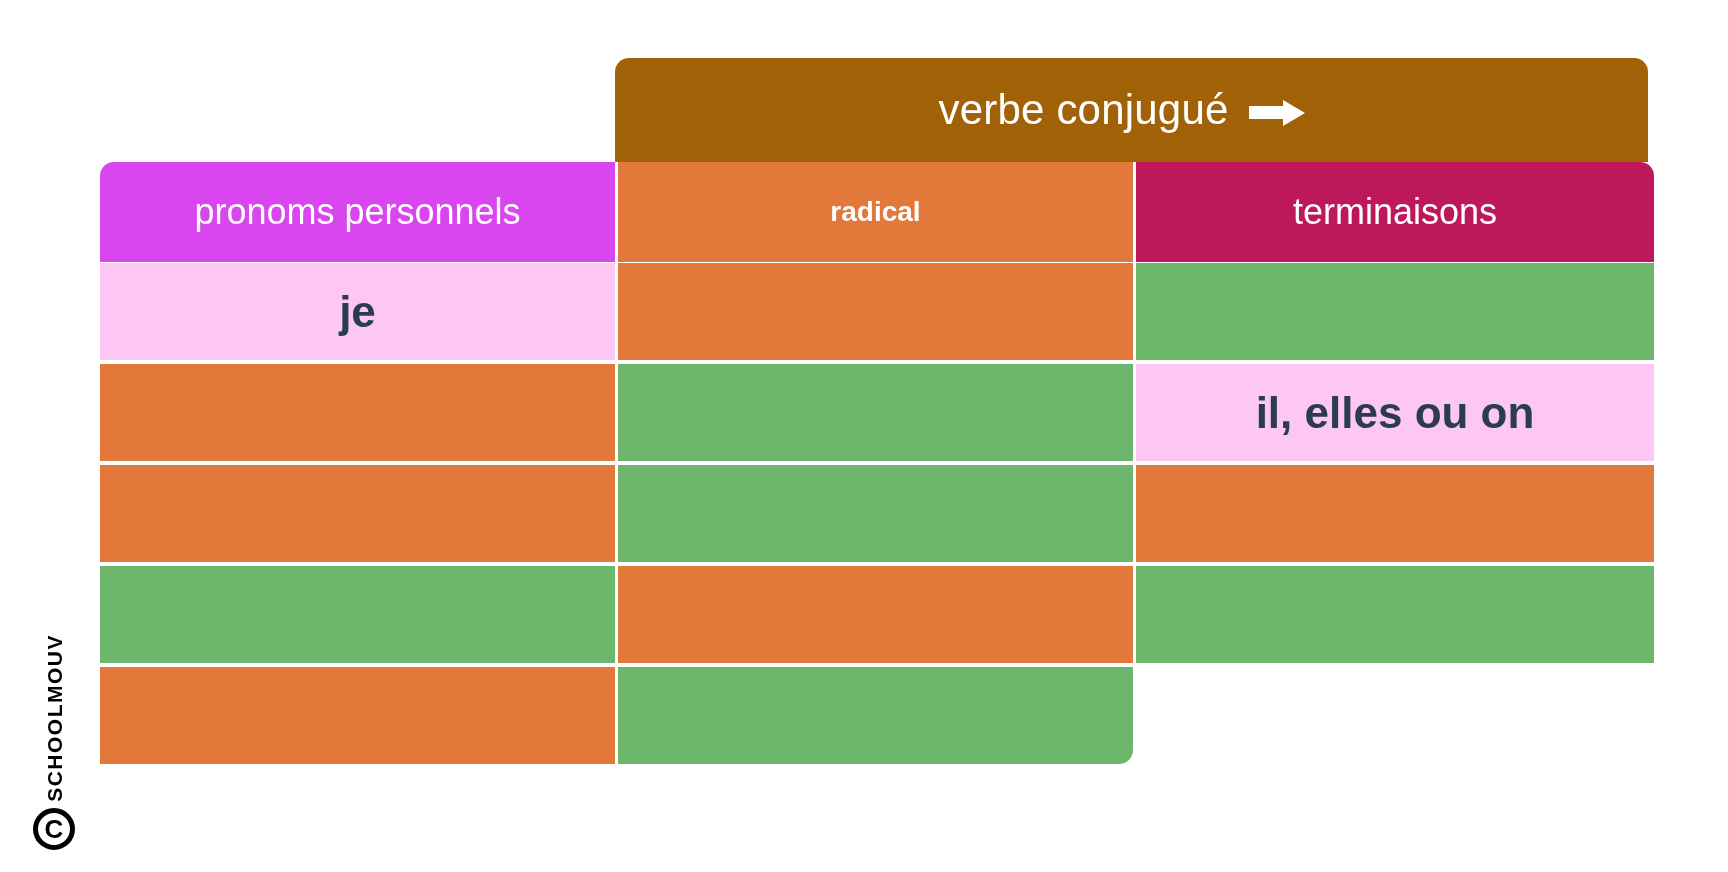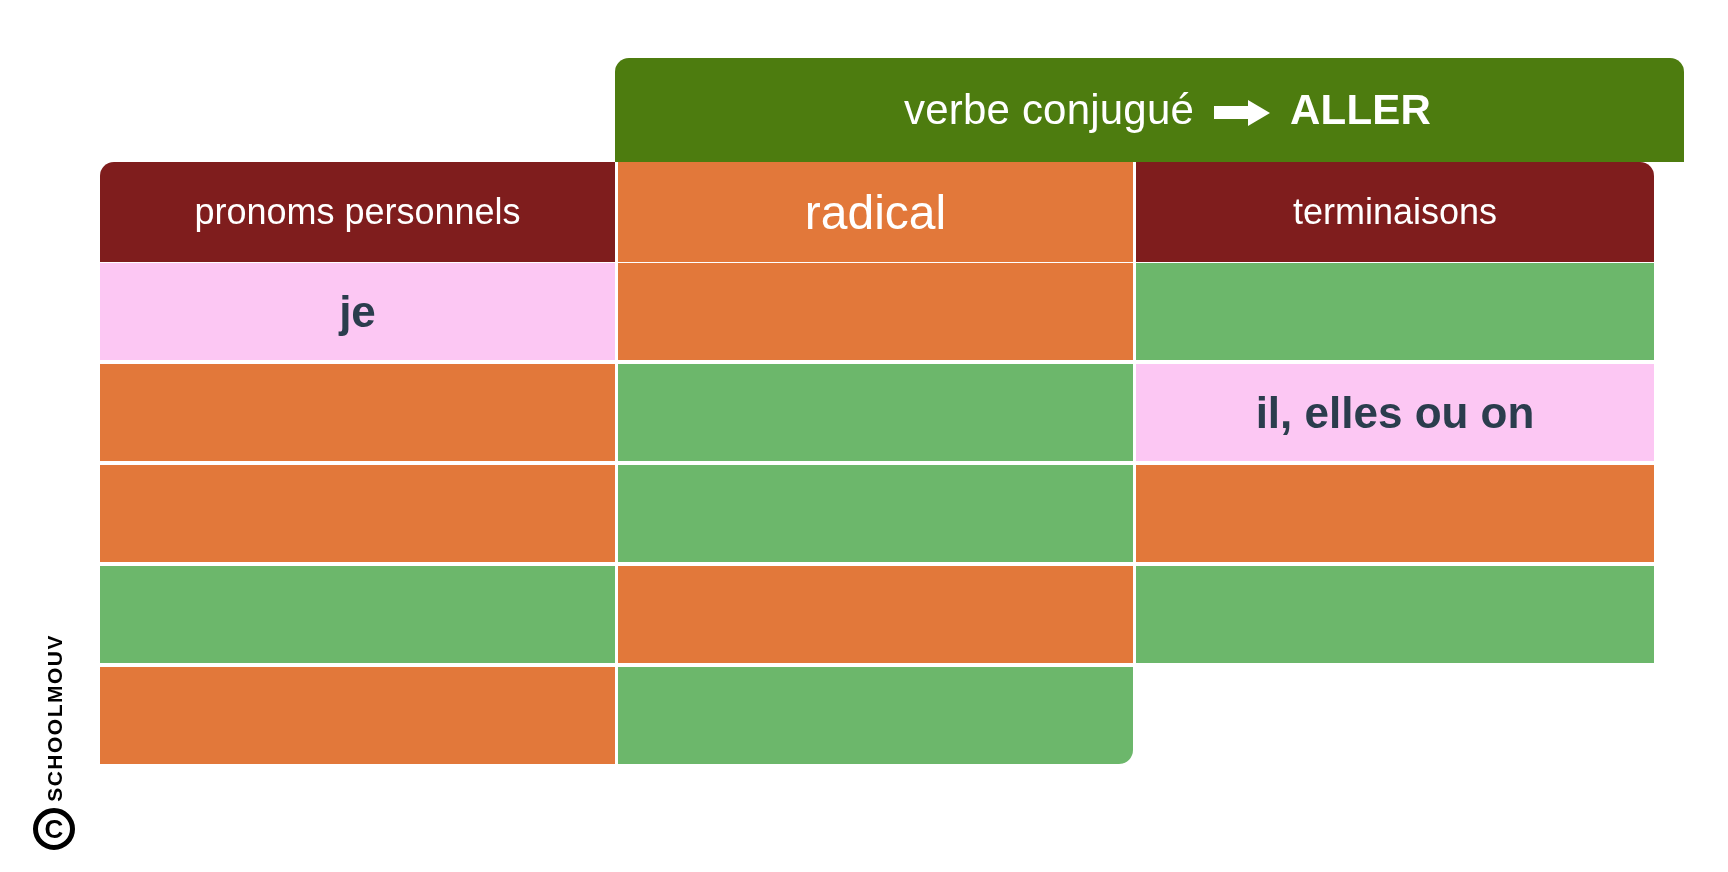--- a/index.html
+++ b/index.html
@@ -63,29 +63,28 @@
     width: 1548px;
     height: 762px;
   }
 
   .verb-banner {
     position: absolute;
     left: 515px;
     top: 0px;
     width: 1033px;
     height: 104px;
-    background: #4d7c0f;
+    background: #a16207;
     border-radius: 14px 14px 0 0;
     display: flex;
     align-items: center;
     justify-content: center;
     color: #ffffff;
     font-size: 42px;
     letter-spacing: 0.2px;
-    padding-left: 36px;
   }
   .verb-banner .vb-label { font-weight: 400; }
   .verb-banner .vb-arrow {
     display: inline-block;
     margin: 0 20px;
     position: relative;
     width: 56px;
     height: 20px;
   }
   .verb-banner .vb-arrow .shaft {
@@ -121,34 +120,34 @@
   .cell {
     display: flex;
     align-items: center;
     justify-content: center;
     box-sizing: border-box;
     text-align: center;
   }
 
   
   .head-pronoun {
-    background: #7f1d1d;
+    background: #d946ef;
     color: #ffffff;
     font-size: 36px;
     font-weight: 400;
     border-radius: 14px 0 0 0;
   }
   .head-radical {
     background: #e2783a;
     color: #ffffff;
-    font-size: 48px;
-    font-weight: 400;
+    font-size: 28px;
+    font-weight: 700;
   }
   .head-terminaison {
-    background: #7f1d1d;
+    background: #be185d;
     color: #ffffff;
     font-size: 36px;
     font-weight: 400;
     border-radius: 0 14px 0 0;
   }
 
   
   .c-pronoun {
     background: #fcc7f3;
     color: #2b3d4d;
@@ -170,21 +169,20 @@
 </div>
 
 <div id="conjugation-table">
 
   <div class="verb-banner">
     <span class="vb-label">verbe conjugué</span>
     <span class="vb-arrow">
       <span class="shaft"></span>
         <span class="head"></span>
     </span>
-    <span class="vb-verb">ALLER</span>
   </div>
 
   <div class="grid">
 
     <div class="cell head-pronoun">pronoms personnels</div>
     <div class="cell head-radical">radical</div>
     <div class="cell head-terminaison">terminaisons</div>
 
     <div class="cell c-pronoun">je</div>
     <div class="cell c-radical"></div>

